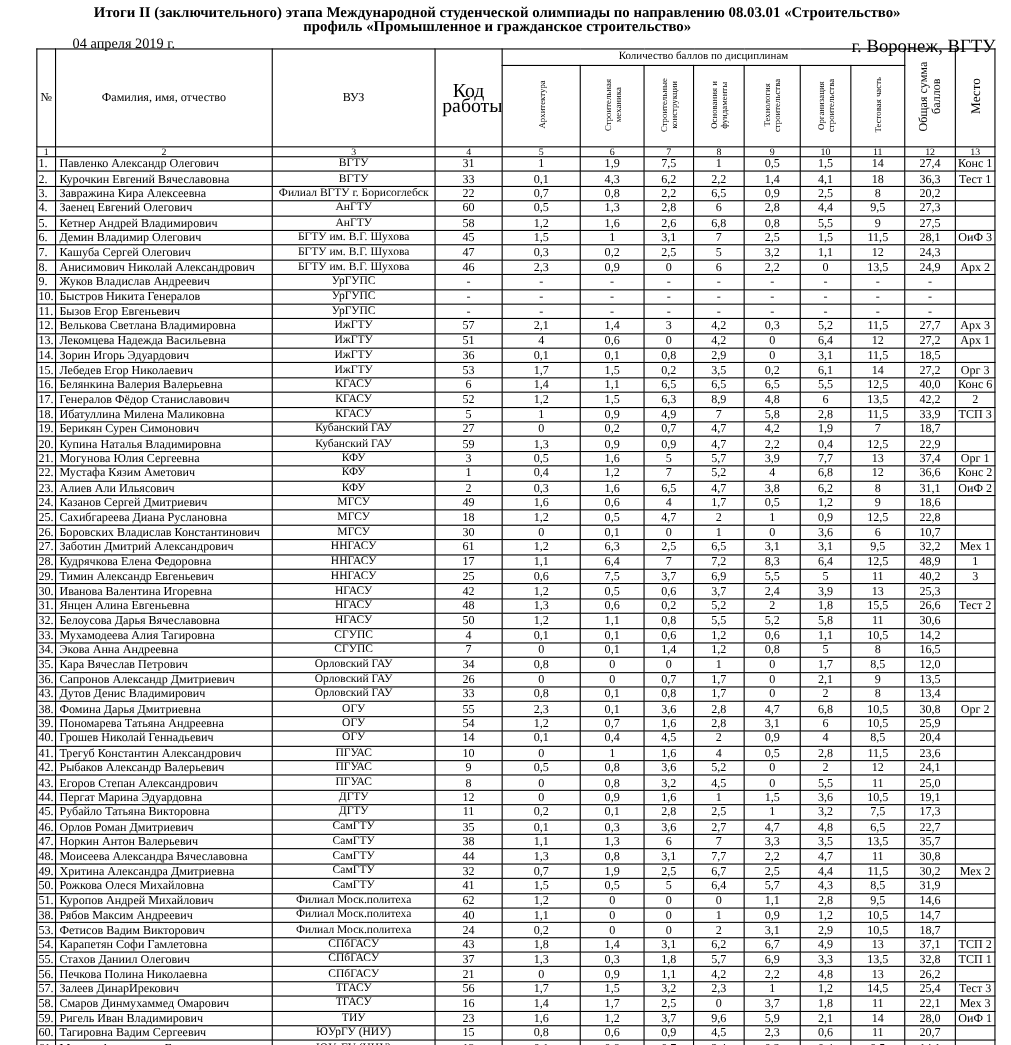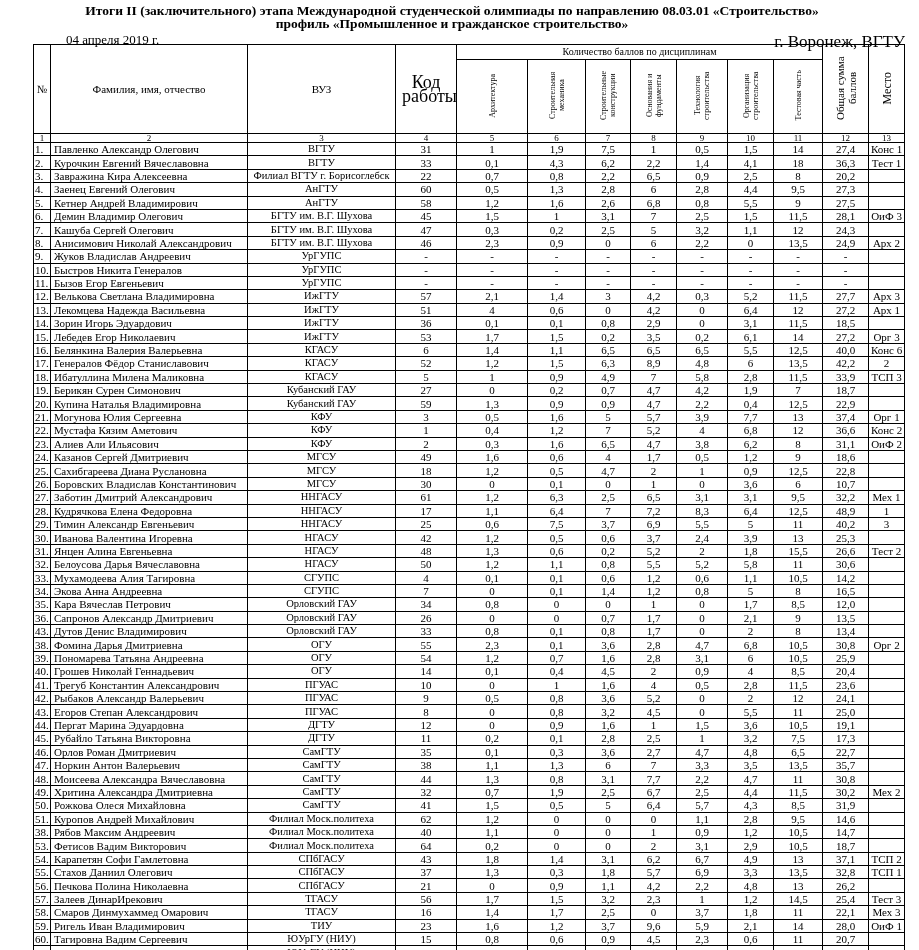--- a/index.html
+++ b/index.html
@@ -865,21 +865,21 @@
         <td>0,9</td>
         <td>1,2</td>
         <td>10,5</td>
         <td>14,7</td>
         <td></td>
       </tr>
       <tr>
         <td class="num">53.</td>
         <td class="name">Фетисов Вадим Викторович</td>
         <td class="vuz">Филиал Моск.политеха</td>
-        <td>64</td>
+        <td>24</td>
         <td>0,2</td>
         <td>0</td>
         <td>0</td>
         <td>2</td>
         <td>3,1</td>
         <td>2,9</td>
         <td>10,5</td>
         <td>18,7</td>
         <td></td>
       </tr>

